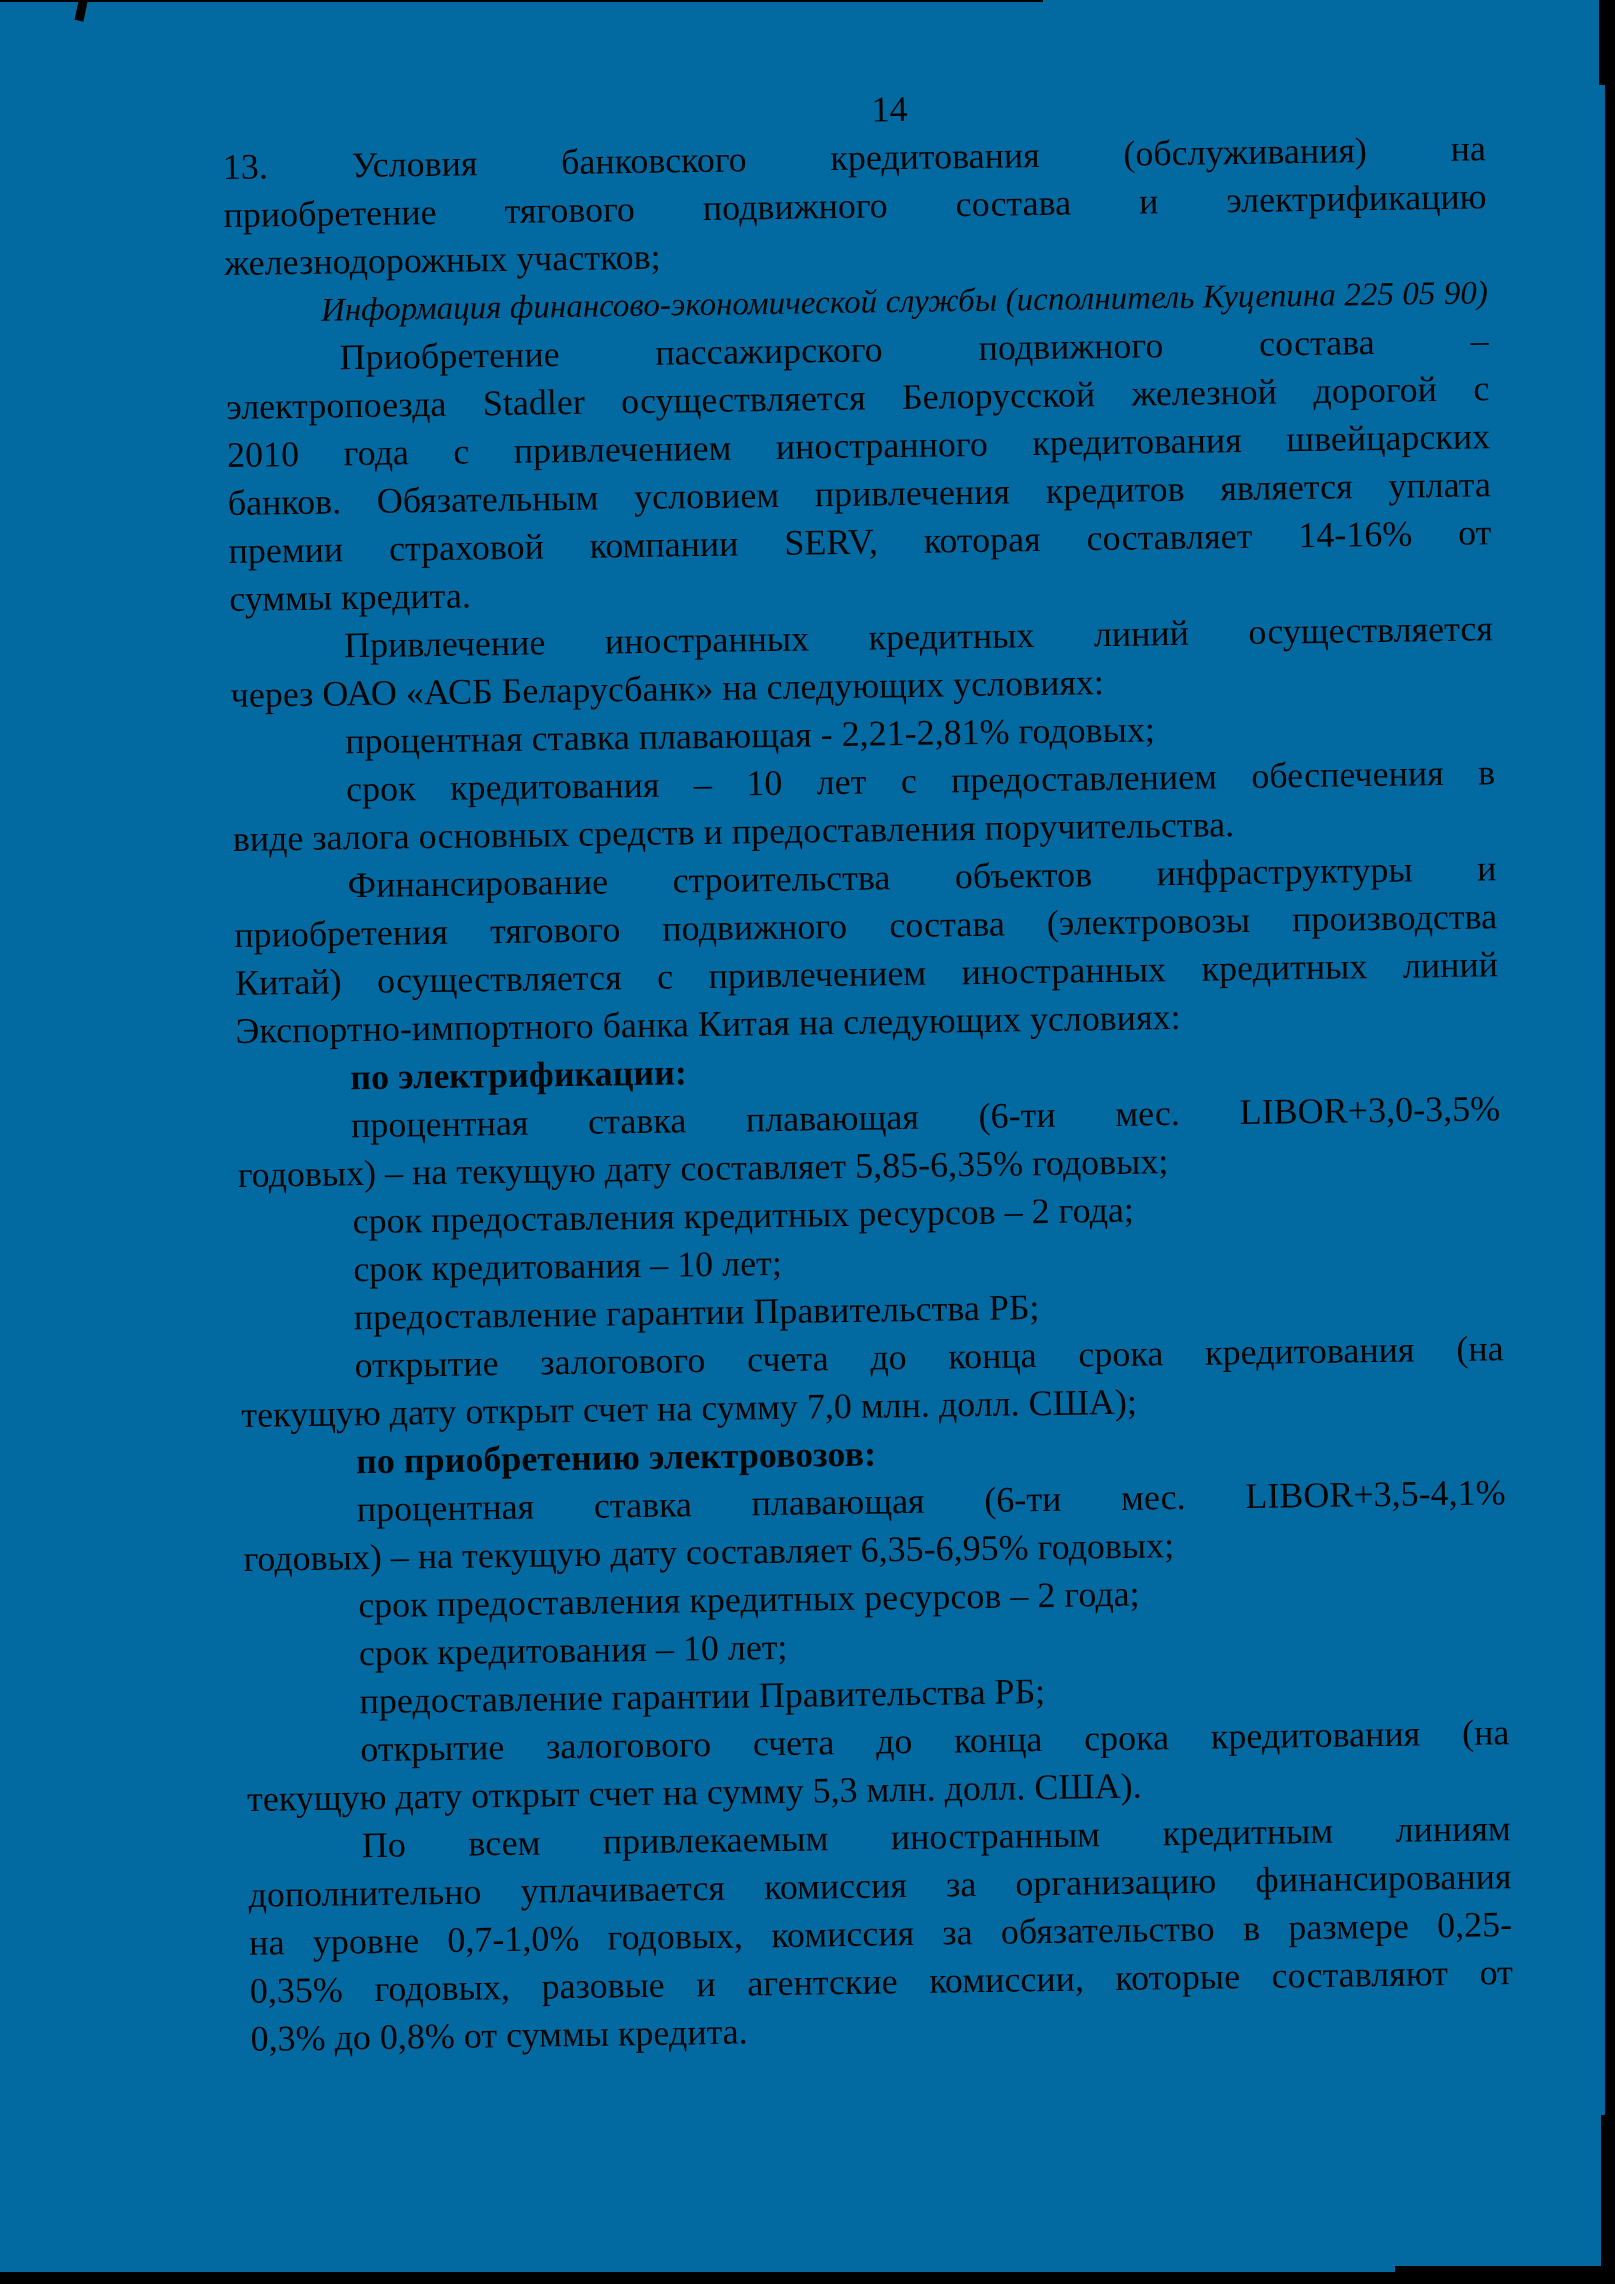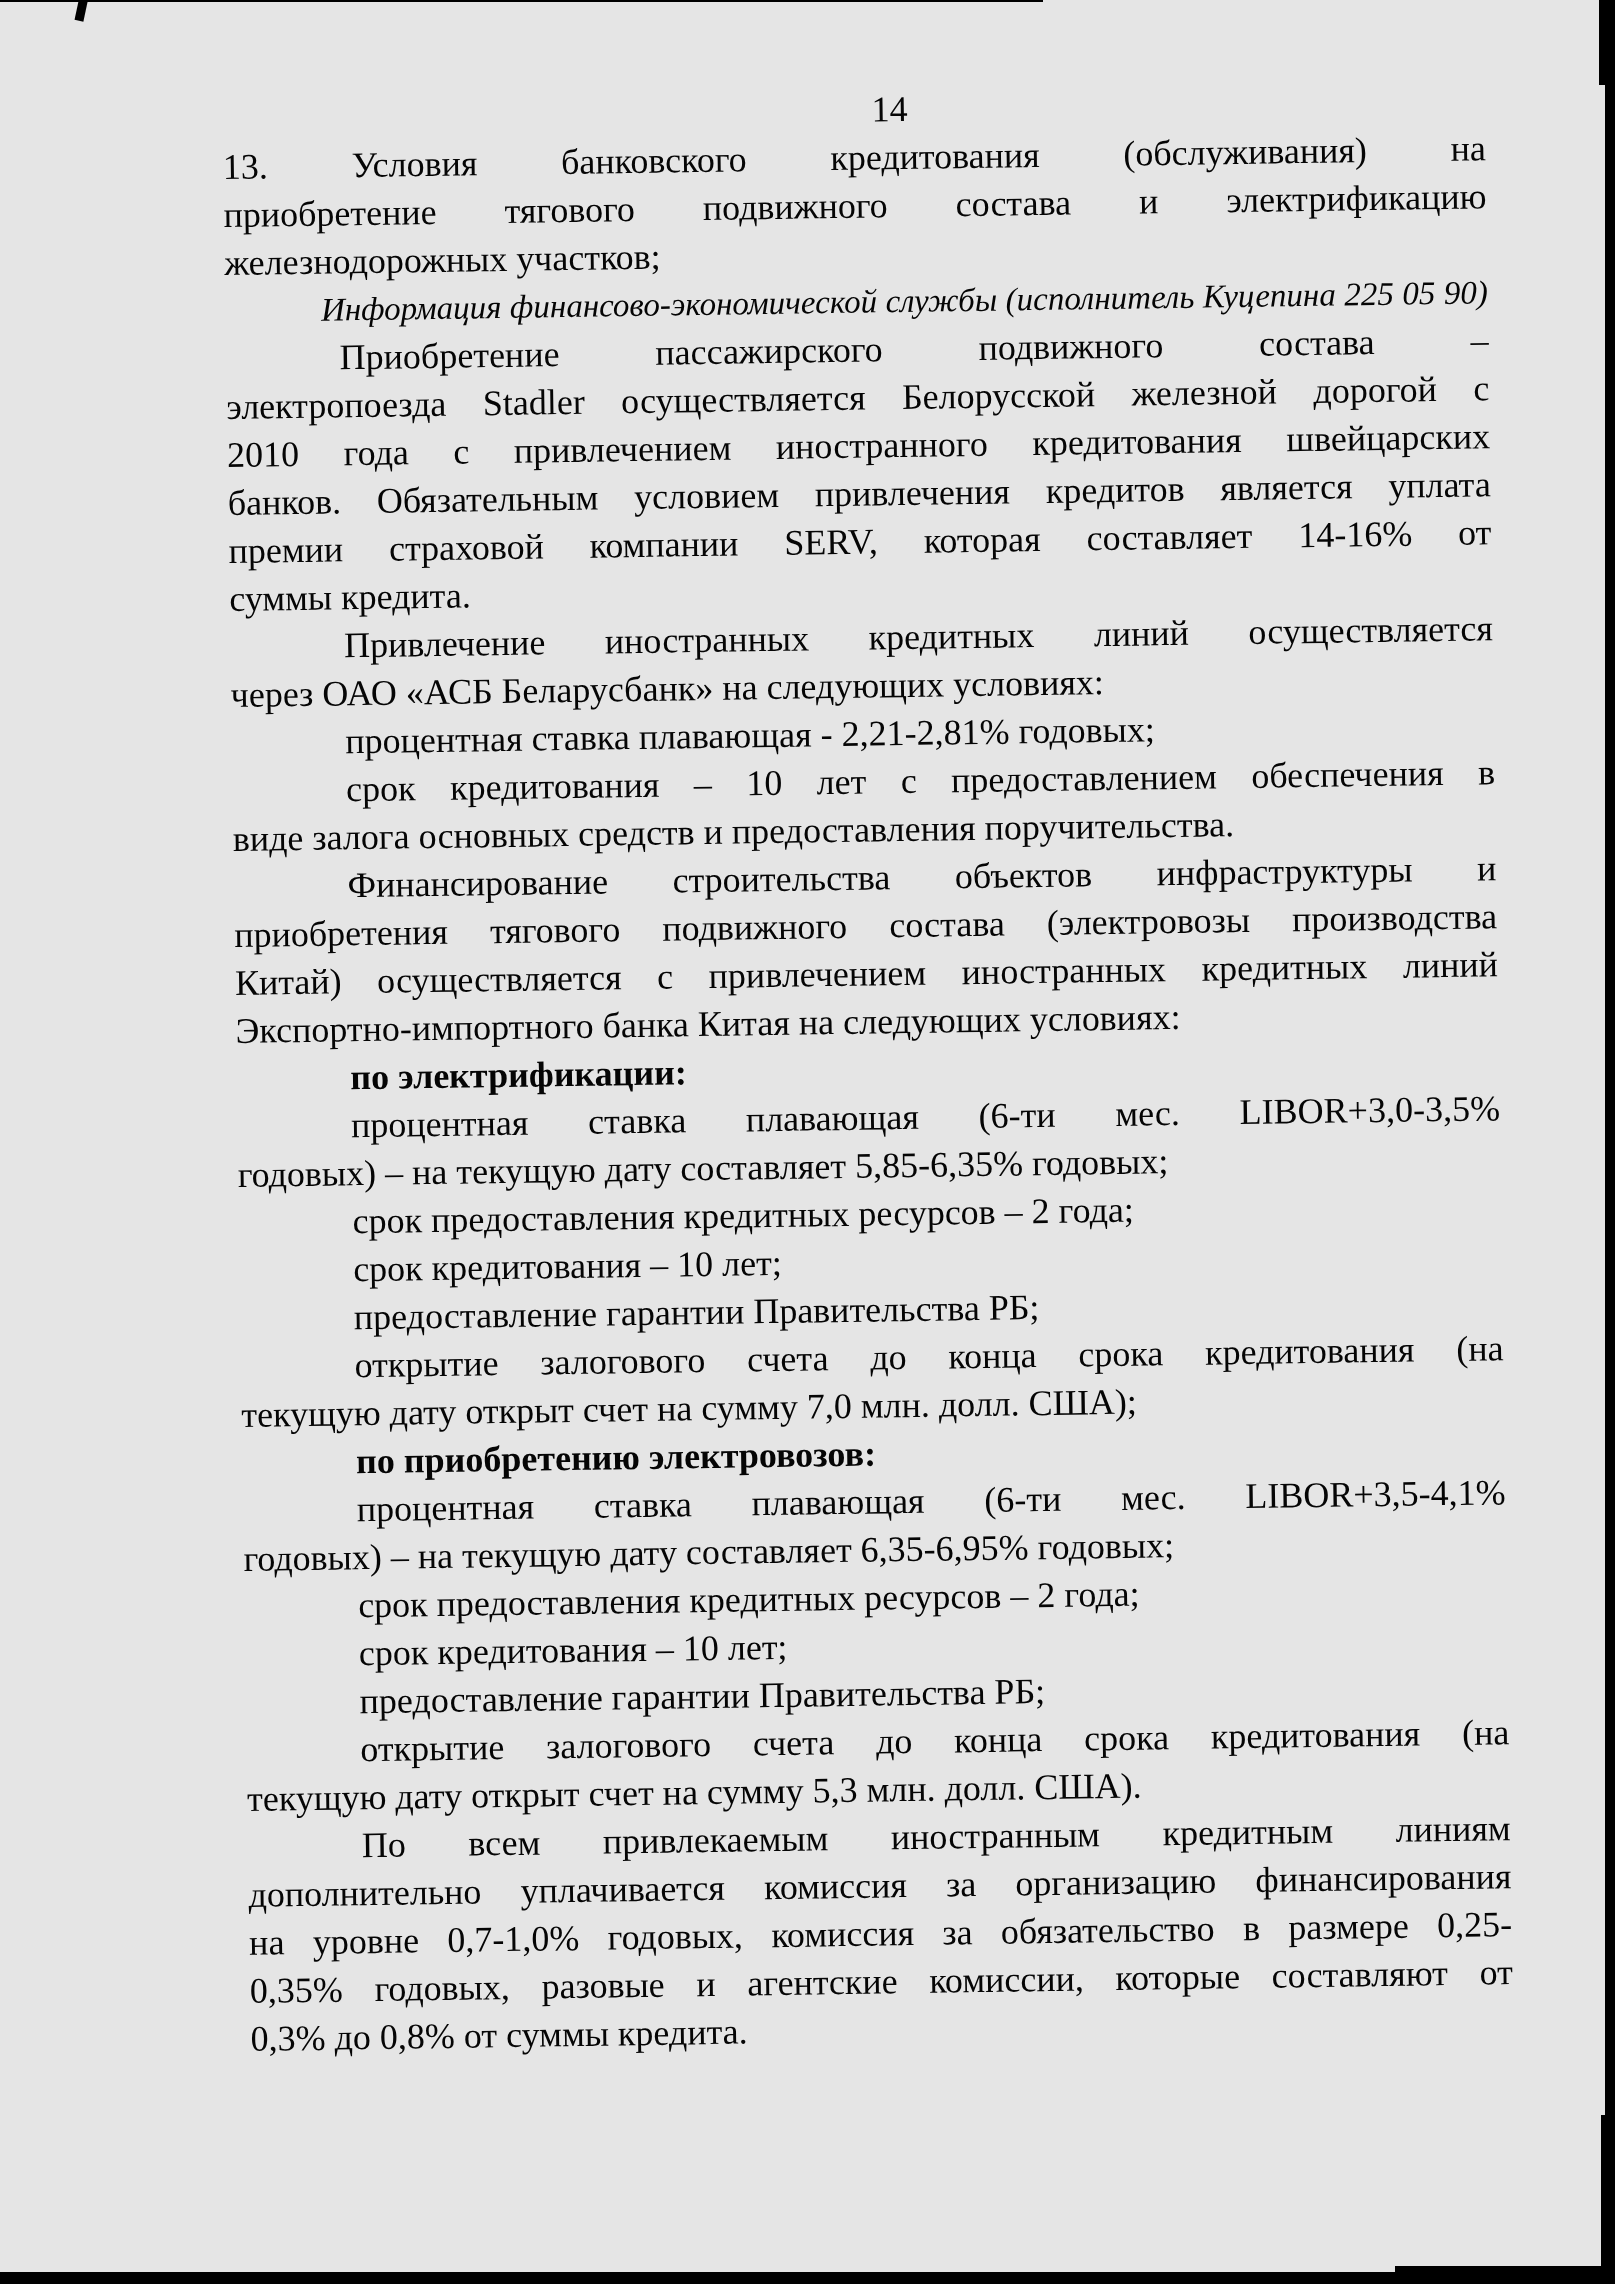--- a/index.html
+++ b/index.html
@@ -1,20 +1,20 @@
 <!DOCTYPE html>
 <html style="font-size:10.4px"><head>
 <meta charset="utf-8">
 <style>
   html, body { margin: 0; padding: 0; background: #ffffff; }
   .page {
     position: relative;
     width: 1616px;
     height: 2284px;
-    background: #e5e5e5;
+    background: #0369a1;
     overflow: hidden;
     font-family: "Liberation Serif", "DejaVu Serif", serif;
     color: #050505;
   }
   
   .doc {
     position: absolute;
     left: 232px;
     top: 95px;
     width: 1263px;

